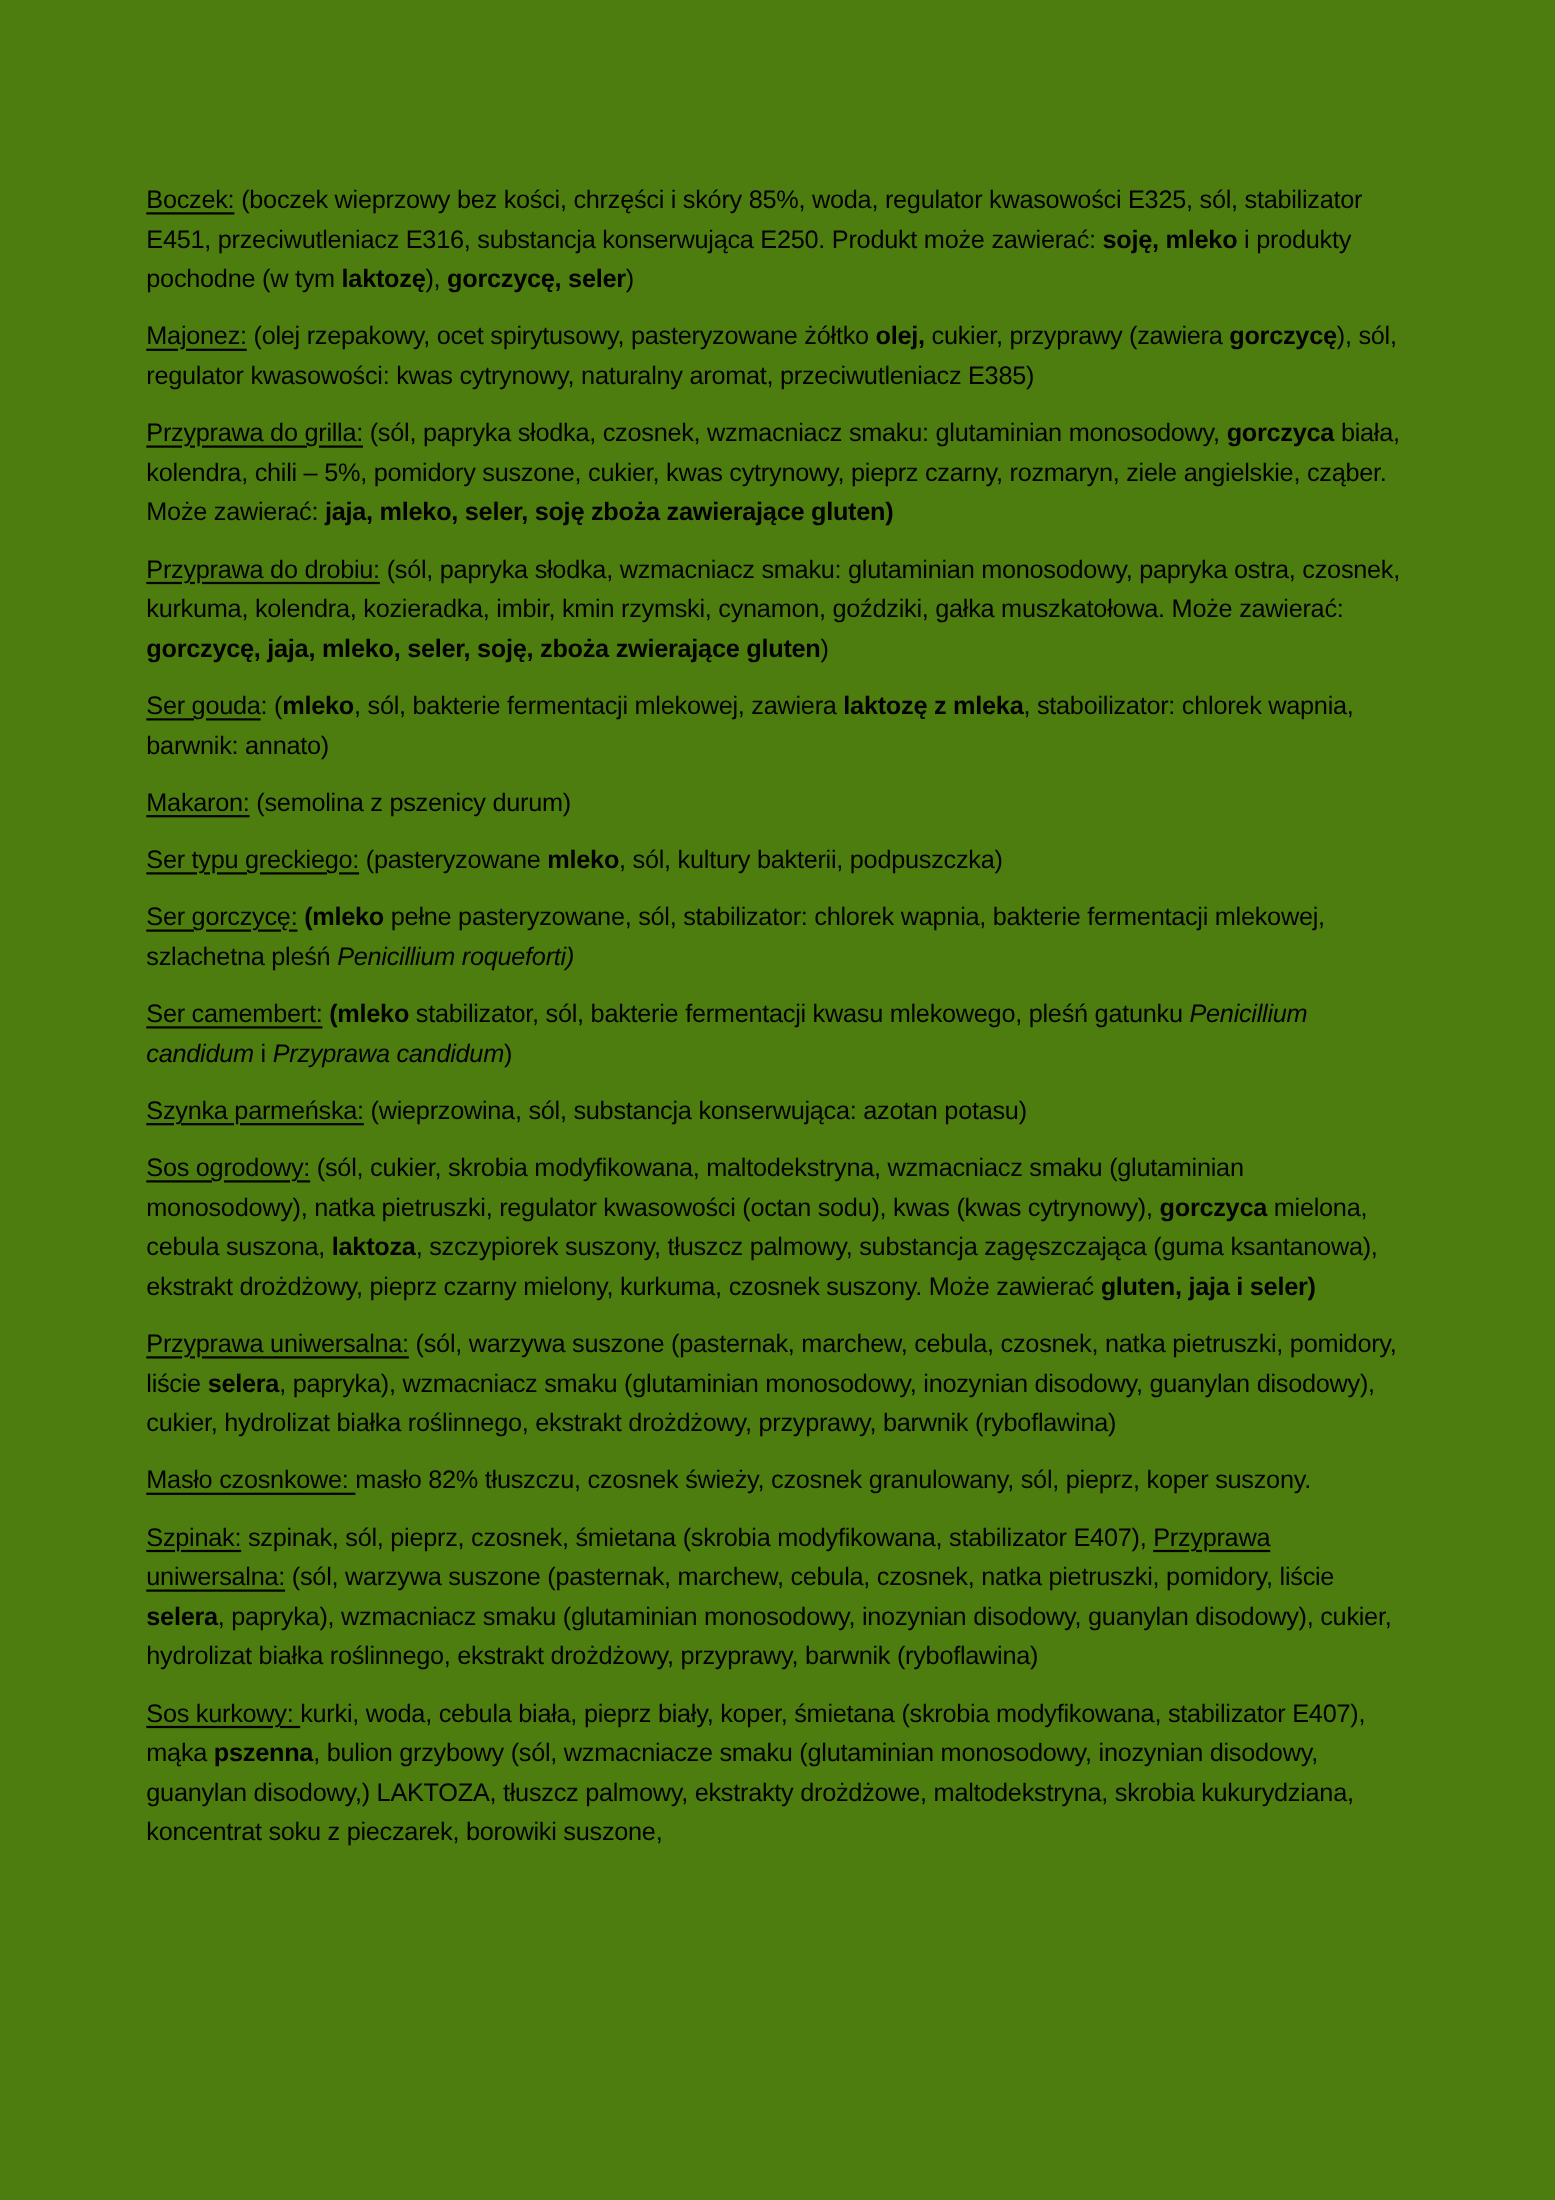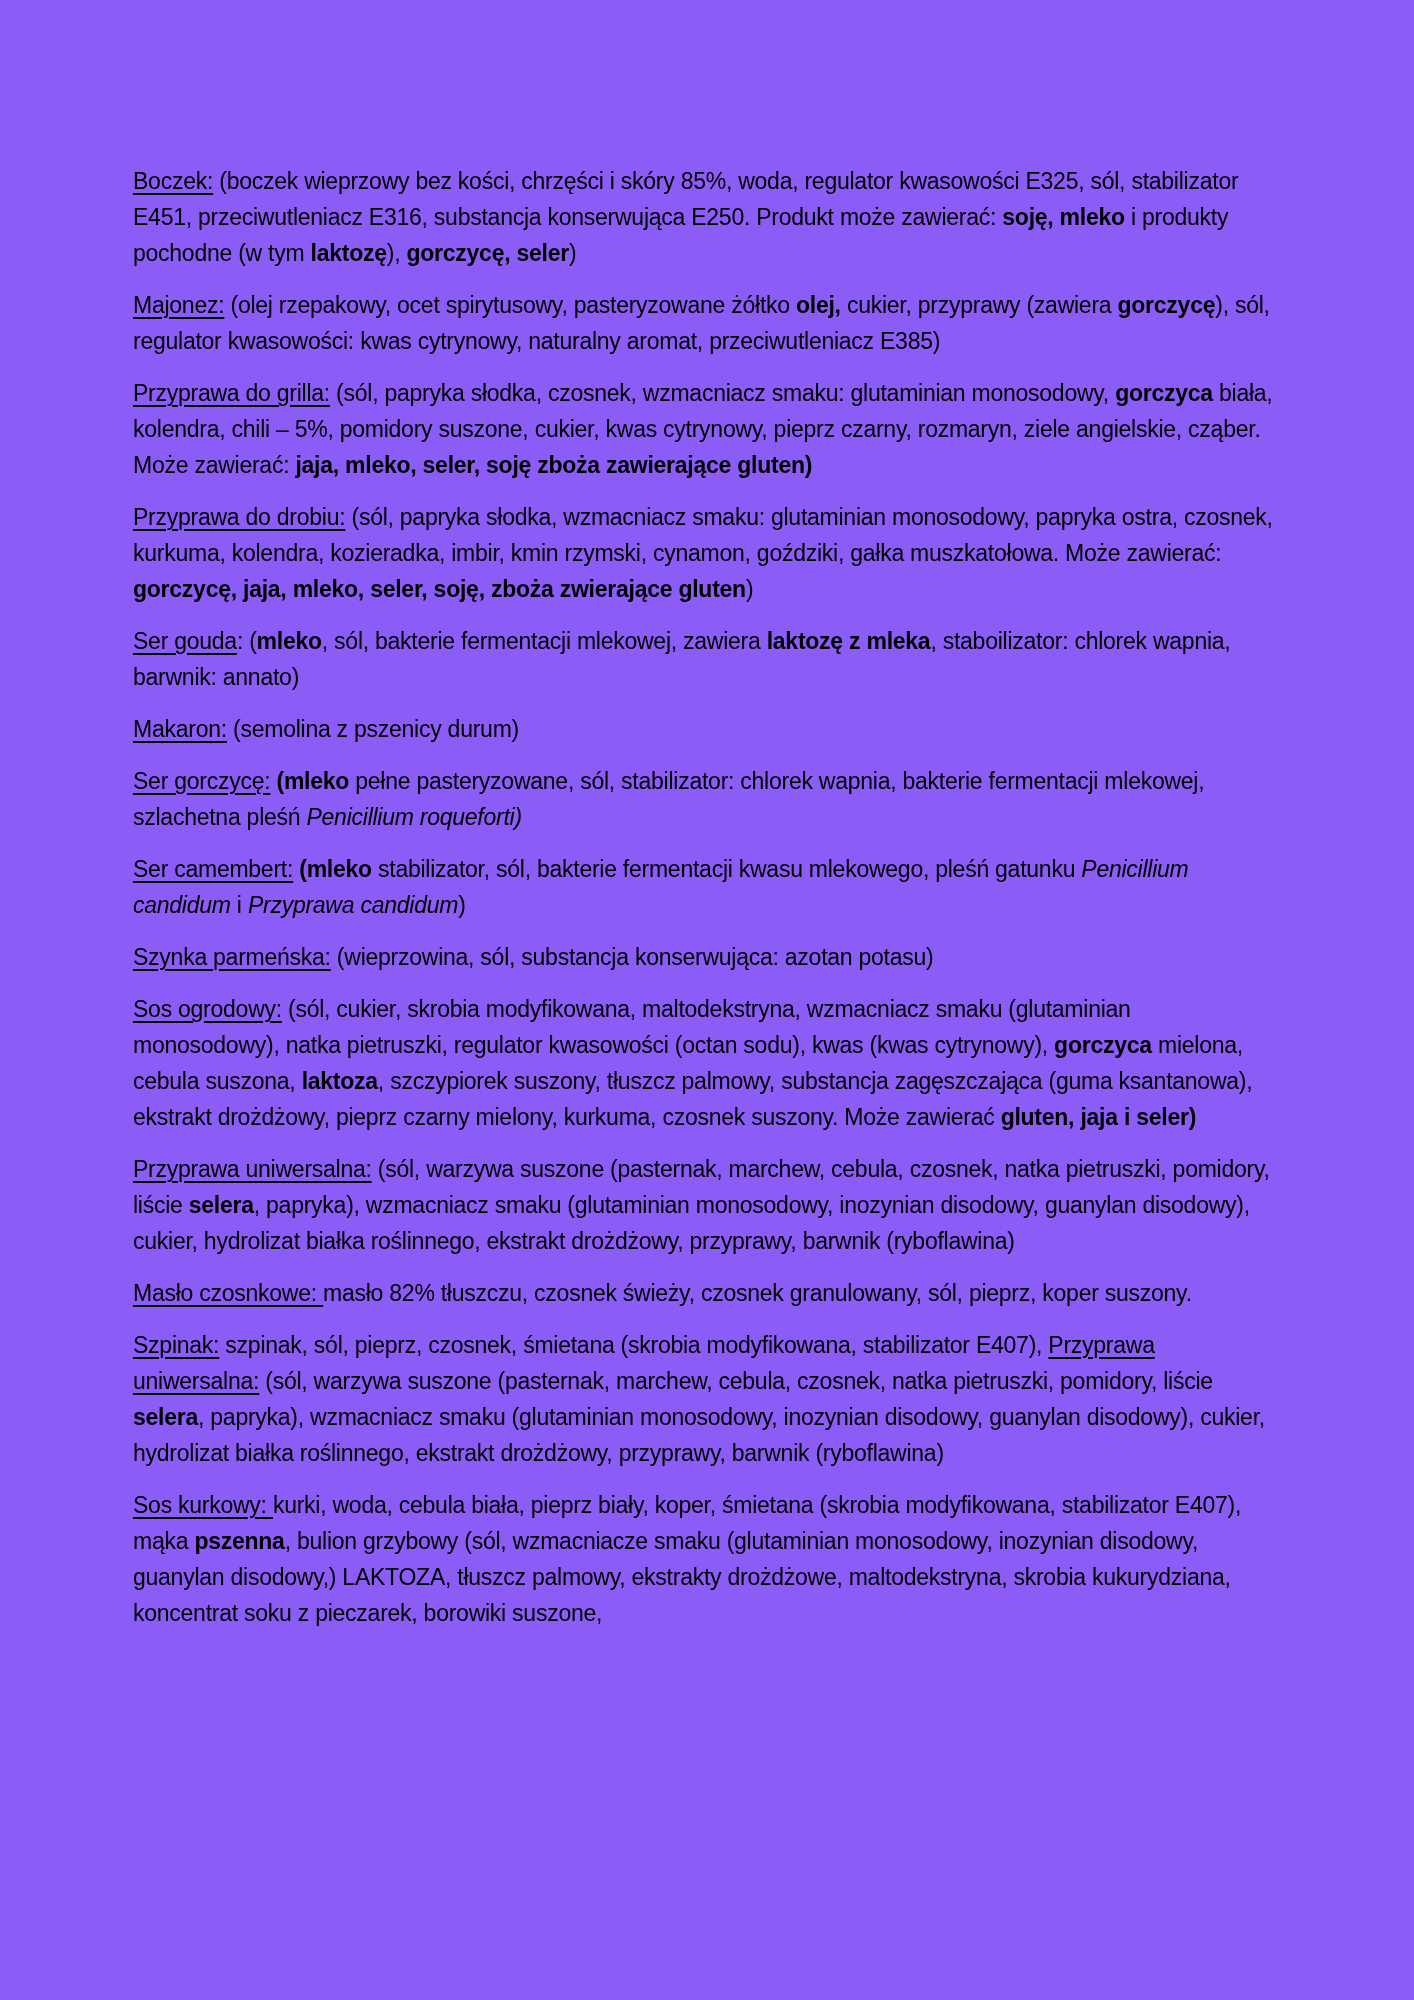--- a/index.html
+++ b/index.html
@@ -9,21 +9,21 @@
   body {
     width: 1414px;
     height: 2000px;
     background: #e8e8e8;
     font-family: "Liberation Sans", sans-serif;
   }
   .page {
     position: relative;
     width: 1414px;
     height: 2000px;
-    background: #8b5cf6;
+    background: #4d7c0f;
     overflow: hidden;
   }
   .content {
     position: absolute;
     left: 133px;
     top: 163px;
     width: 1150px;
     font-size: 23px;
     line-height: 36px;
     letter-spacing: -0.25px;
@@ -46,20 +46,21 @@
 <body>
 
 <div class="page">
   <div class="content">
       <p class="para"><span class="u">Boczek:</span><span> (boczek wieprzowy bez kości, chrzęści i skóry 85%, woda, regulator kwasowości E325, sól, stabilizator E451, przeciwutleniacz E316, substancja konserwująca E250. Produkt może zawierać: </span><span class="b">soję, mleko</span><span> i produkty pochodne (w tym </span><span class="b">laktozę</span><span>), </span><span class="b">gorczycę, seler</span><span>)</span></p>
       <p class="para"><span class="u">Majonez:</span><span> (olej rzepakowy, ocet spirytusowy, pasteryzowane żółtko </span><span class="b">olej,</span><span> cukier, przyprawy (zawiera </span><span class="b">gorczycę</span><span>), sól, regulator kwasowości: kwas cytrynowy, naturalny aromat, przeciwutleniacz E385)</span></p>
       <p class="para"><span class="u">Przyprawa do grilla:</span><span> (sól, papryka słodka, czosnek, wzmacniacz smaku: glutaminian monosodowy, </span><span class="b">gorczyca</span><span> biała, kolendra, chili – 5%, pomidory suszone, cukier, kwas cytrynowy, pieprz czarny, rozmaryn, ziele angielskie, cząber. Może zawierać: </span><span class="b">jaja, mleko, seler, soję zboża zawierające gluten)</span></p>
       <p class="para"><span class="u">Przyprawa do drobiu:</span><span> (sól, papryka słodka, wzmacniacz smaku: glutaminian monosodowy, papryka ostra, czosnek, kurkuma, kolendra, kozieradka, imbir, kmin rzymski, cynamon, goździki, gałka muszkatołowa. Może zawierać: </span><span class="b">gorczycę, jaja, mleko, seler, soję, zboża zwierające gluten</span><span>)</span></p>
       <p class="para"><span class="u">Ser gouda</span><span>: (</span><span class="b">mleko</span><span>, sól, bakterie fermentacji mlekowej, zawiera </span><span class="b">laktozę z mleka</span><span>, staboilizator: chlorek wapnia, barwnik: annato)</span></p>
       <p class="para"><span class="u">Makaron:</span><span> (semolina z pszenicy durum)</span></p>
+      <p class="para"><span class="u">Ser typu greckiego:</span><span> (pasteryzowane </span><span class="b">mleko</span><span>, sól, kultury bakterii, podpuszczka)</span></p>
       <p class="para"><span class="u">Ser gorczycę:</span><span> </span><span class="b">(mleko</span><span> pełne pasteryzowane, sól, stabilizator: chlorek wapnia, bakterie fermentacji mlekowej, szlachetna pleśń </span><span class="i">Penicillium roqueforti)</span></p>
       <p class="para"><span class="u">Ser camembert:</span><span> </span><span class="b">(mleko</span><span> stabilizator, sól, bakterie fermentacji kwasu mlekowego, pleśń gatunku </span><span class="i">Penicillium candidum</span><span> i </span><span class="i">Przyprawa candidum</span><span>)</span></p>
       <p class="para"><span class="u">Szynka parmeńska:</span><span> (wieprzowina, sól, substancja konserwująca: azotan potasu)</span></p>
       <p class="para"><span class="u">Sos ogrodowy:</span><span> (sól, cukier, skrobia modyfikowana, maltodekstryna, wzmacniacz smaku (glutaminian monosodowy), natka pietruszki, regulator kwasowości (octan sodu), kwas (kwas cytrynowy), </span><span class="b">gorczyca</span><span> mielona, cebula suszona, </span><span class="b">laktoza</span><span>, szczypiorek suszony, tłuszcz palmowy, substancja zagęszczająca (guma ksantanowa), ekstrakt drożdżowy, pieprz czarny mielony, kurkuma, czosnek suszony. Może zawierać </span><span class="b">gluten, jaja i seler)</span></p>
       <p class="para"><span class="u">Przyprawa uniwersalna:</span><span> (sól, warzywa suszone (pasternak, marchew, cebula, czosnek, natka pietruszki, pomidory, liście </span><span class="b">selera</span><span>, papryka), wzmacniacz smaku (glutaminian monosodowy, inozynian disodowy, guanylan disodowy), cukier, hydrolizat białka roślinnego, ekstrakt drożdżowy, przyprawy, barwnik (ryboflawina)</span></p>
       <p class="para"><span class="u">Masło czosnkowe: </span><span>masło 82% tłuszczu, czosnek świeży, czosnek granulowany, sól, pieprz, koper suszony.</span></p>
       <p class="para"><span class="u">Szpinak:</span><span> szpinak, sól, pieprz, czosnek, śmietana (skrobia modyfikowana, stabilizator E407), </span><span class="u">Przyprawa uniwersalna:</span><span> (sól, warzywa suszone (pasternak, marchew, cebula, czosnek, natka pietruszki, pomidory, liście </span><span class="b">selera</span><span>, papryka), wzmacniacz smaku (glutaminian monosodowy, inozynian disodowy, guanylan disodowy), cukier, hydrolizat białka roślinnego, ekstrakt drożdżowy, przyprawy, barwnik (ryboflawina)</span></p>
       <p class="para"><span class="u">Sos kurkowy: </span><span>kurki, woda, cebula biała, pieprz biały, koper, śmietana (skrobia modyfikowana, stabilizator E407), mąka </span><span class="b">pszenna</span><span>, bulion grzybowy (sól, wzmacniacze smaku (glutaminian monosodowy, inozynian disodowy, guanylan disodowy,) LAKTOZA, tłuszcz palmowy, ekstrakty drożdżowe, maltodekstryna, skrobia kukurydziana, koncentrat soku z pieczarek, borowiki suszone,</span></p>
     </div>
 </div>

